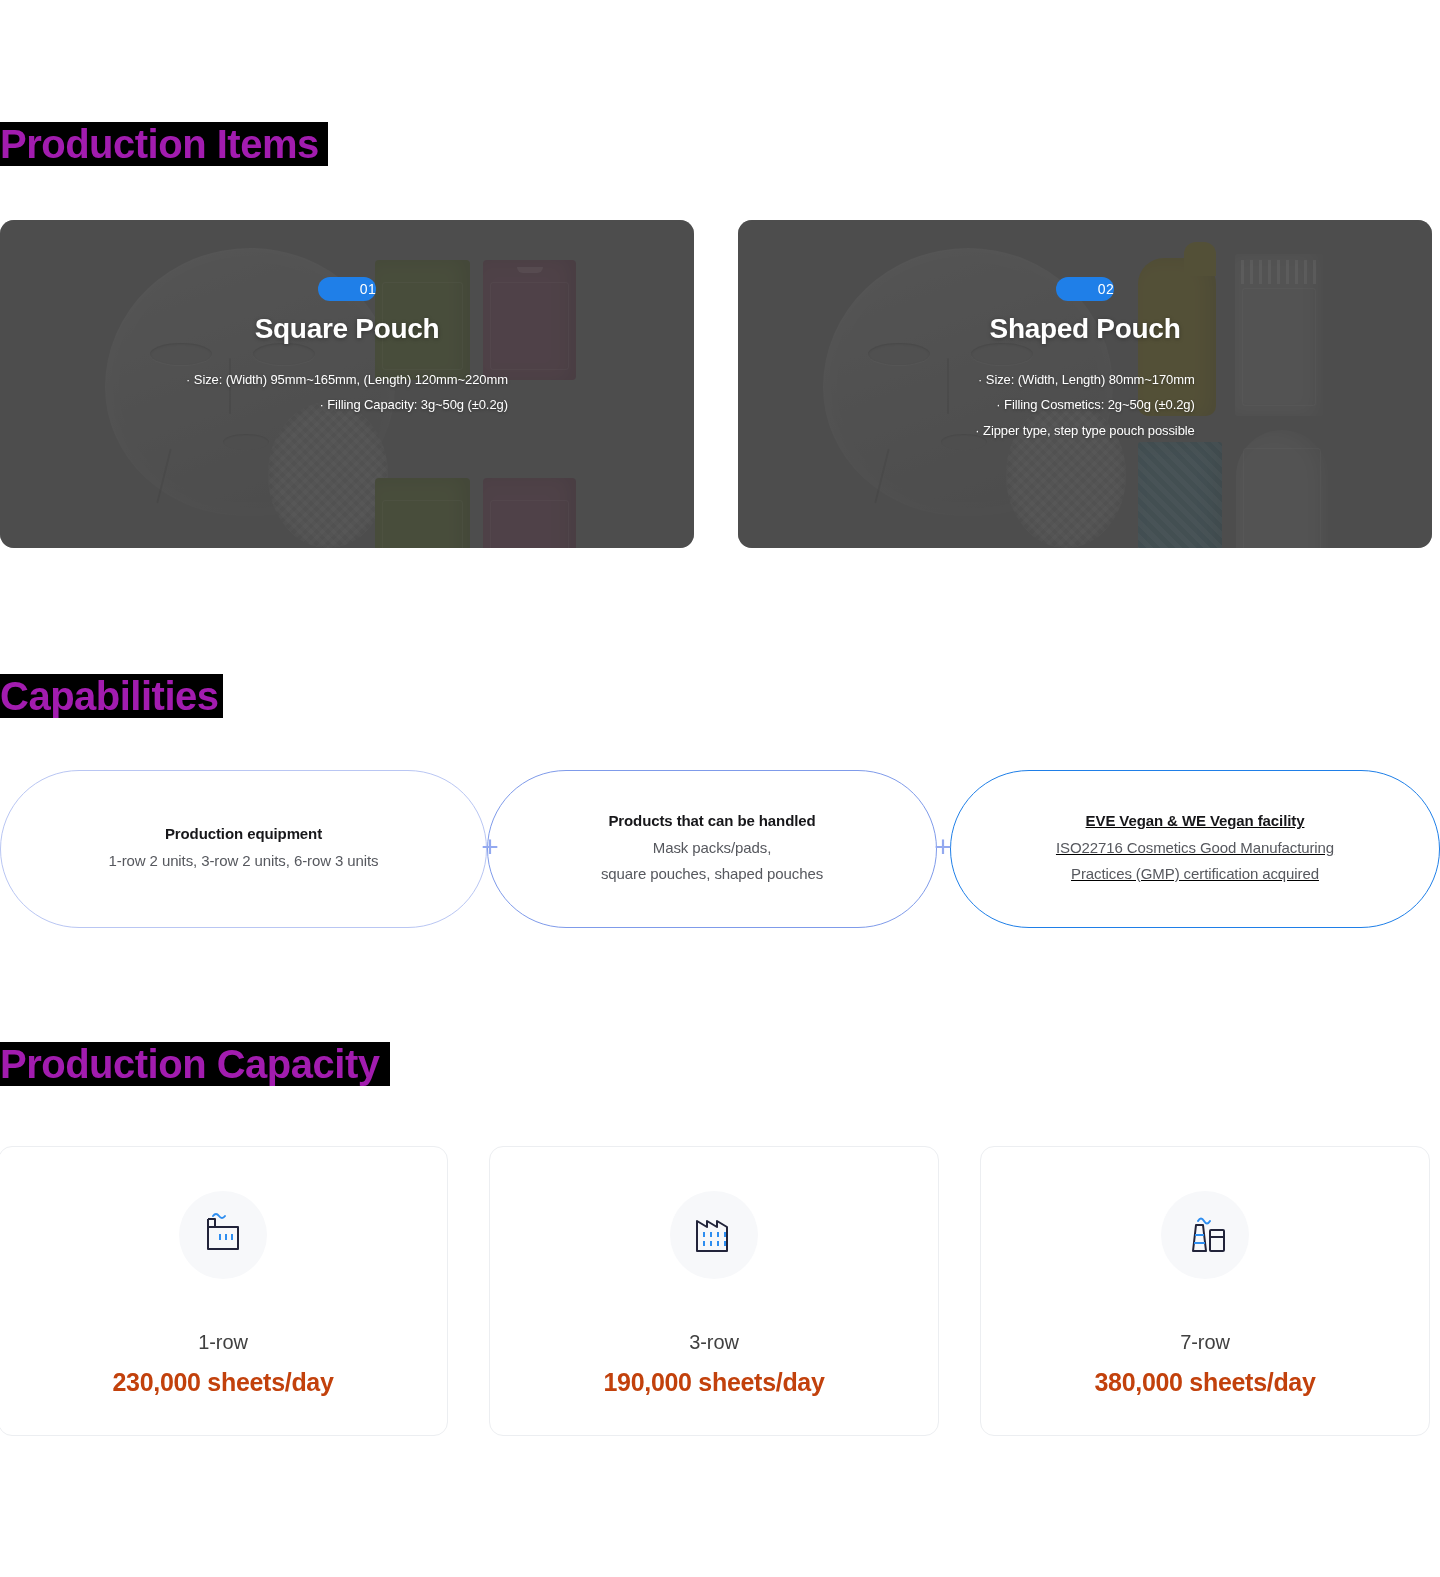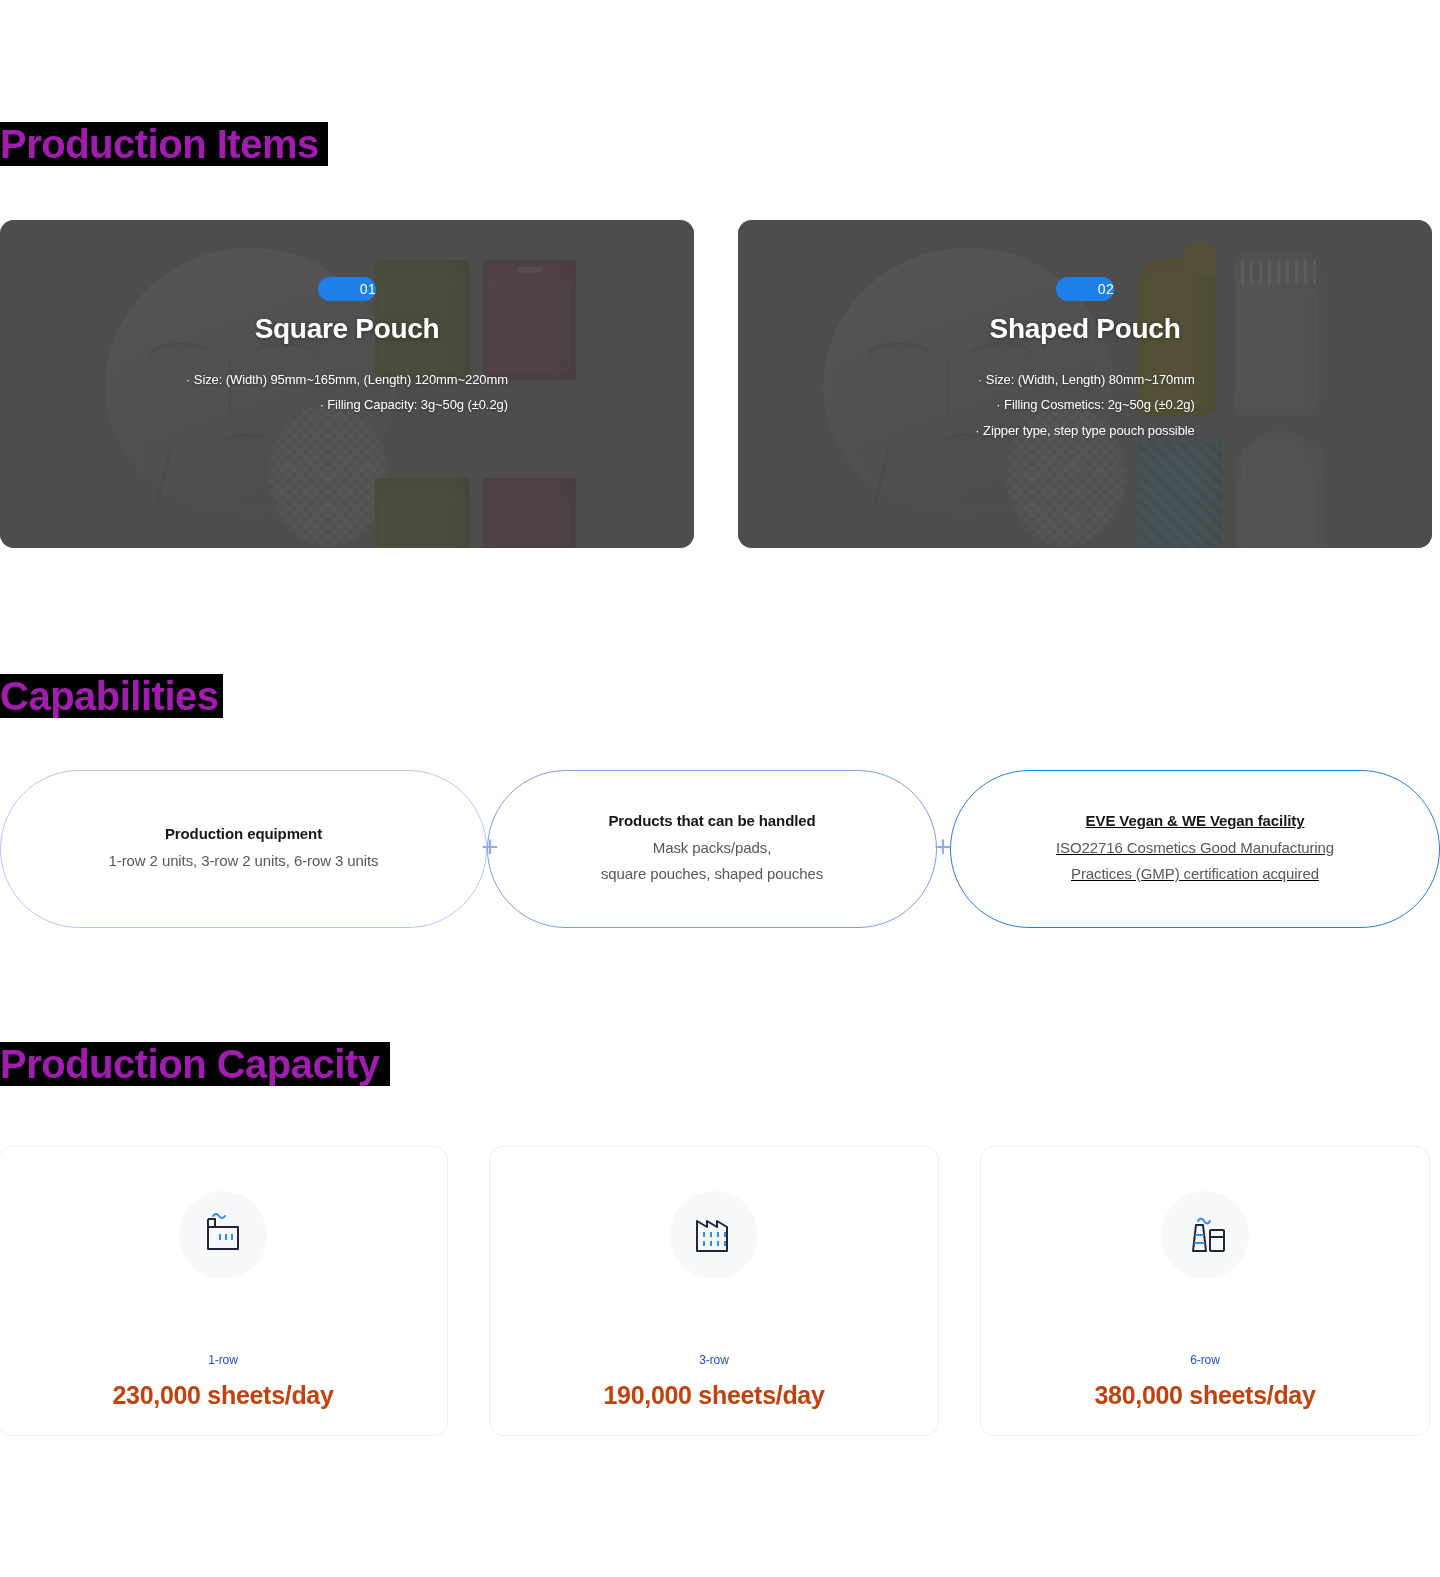--- a/index.html
+++ b/index.html
@@ -187,21 +187,21 @@
   .cap2-card.k1 { left:-2px; }
   .cap2-card.k2 { left:489px; }
   .cap2-card.k3 { left:980px; }
   .icon-circle {
     margin-top:44px;
     width:88px; height:88px;
     border-radius:50%;
     background:#f7f8fa;
     display:flex; align-items:center; justify-content:center;
   }
-  .cap2-label { margin-top:74px; font-size:12px; color:#1d4ed8; letter-spacing:-0.1px; }
+  .cap2-label { margin-top:52px; font-size:20px; color:#404040; letter-spacing:-0.1px; }
   .cap2-value { margin-top:14px; font-size:25px; font-weight:700; color:#c2410c; letter-spacing:-0.3px; }
 </style>
 </head>
 <body>
 
 <div class="page">
 
   <div class="section-head" id="head-production-items">
     <span class="hl"></span>
     <span class="txt">Production Items</span>
@@ -351,18 +351,18 @@
       <div class="icon-circle">
         <svg width="46" height="44" viewBox="0 0 46 44">
           <path d="M11 38 L14 12 h7 l3 26 Z" fill="none" stroke="#22243a" stroke-width="2" stroke-linejoin="round"></path>
           <line x1="13" y1="22" x2="22" y2="22" stroke="#2e8ef0" stroke-width="2"></line>
           <line x1="12" y1="30" x2="23" y2="30" stroke="#2e8ef0" stroke-width="2"></line>
           <rect x="28" y="17" width="14" height="21" fill="none" stroke="#22243a" stroke-width="2" stroke-linejoin="round" rx="1"></rect>
           <line x1="28" y1="24" x2="42" y2="24" stroke="#22243a" stroke-width="2"></line>
           <path d="M16 8 q3 -5 6 0 t6 0" fill="none" stroke="#2e8ef0" stroke-width="2" stroke-linecap="round"></path>
         </svg>
       </div>
-      <div class="cap2-label">6-row</div>
+      <div class="cap2-label">7-row</div>
       <div class="cap2-value">380,000 sheets/day</div>
     </div>
   </div>
 
 </div>
 
 </body></html>

